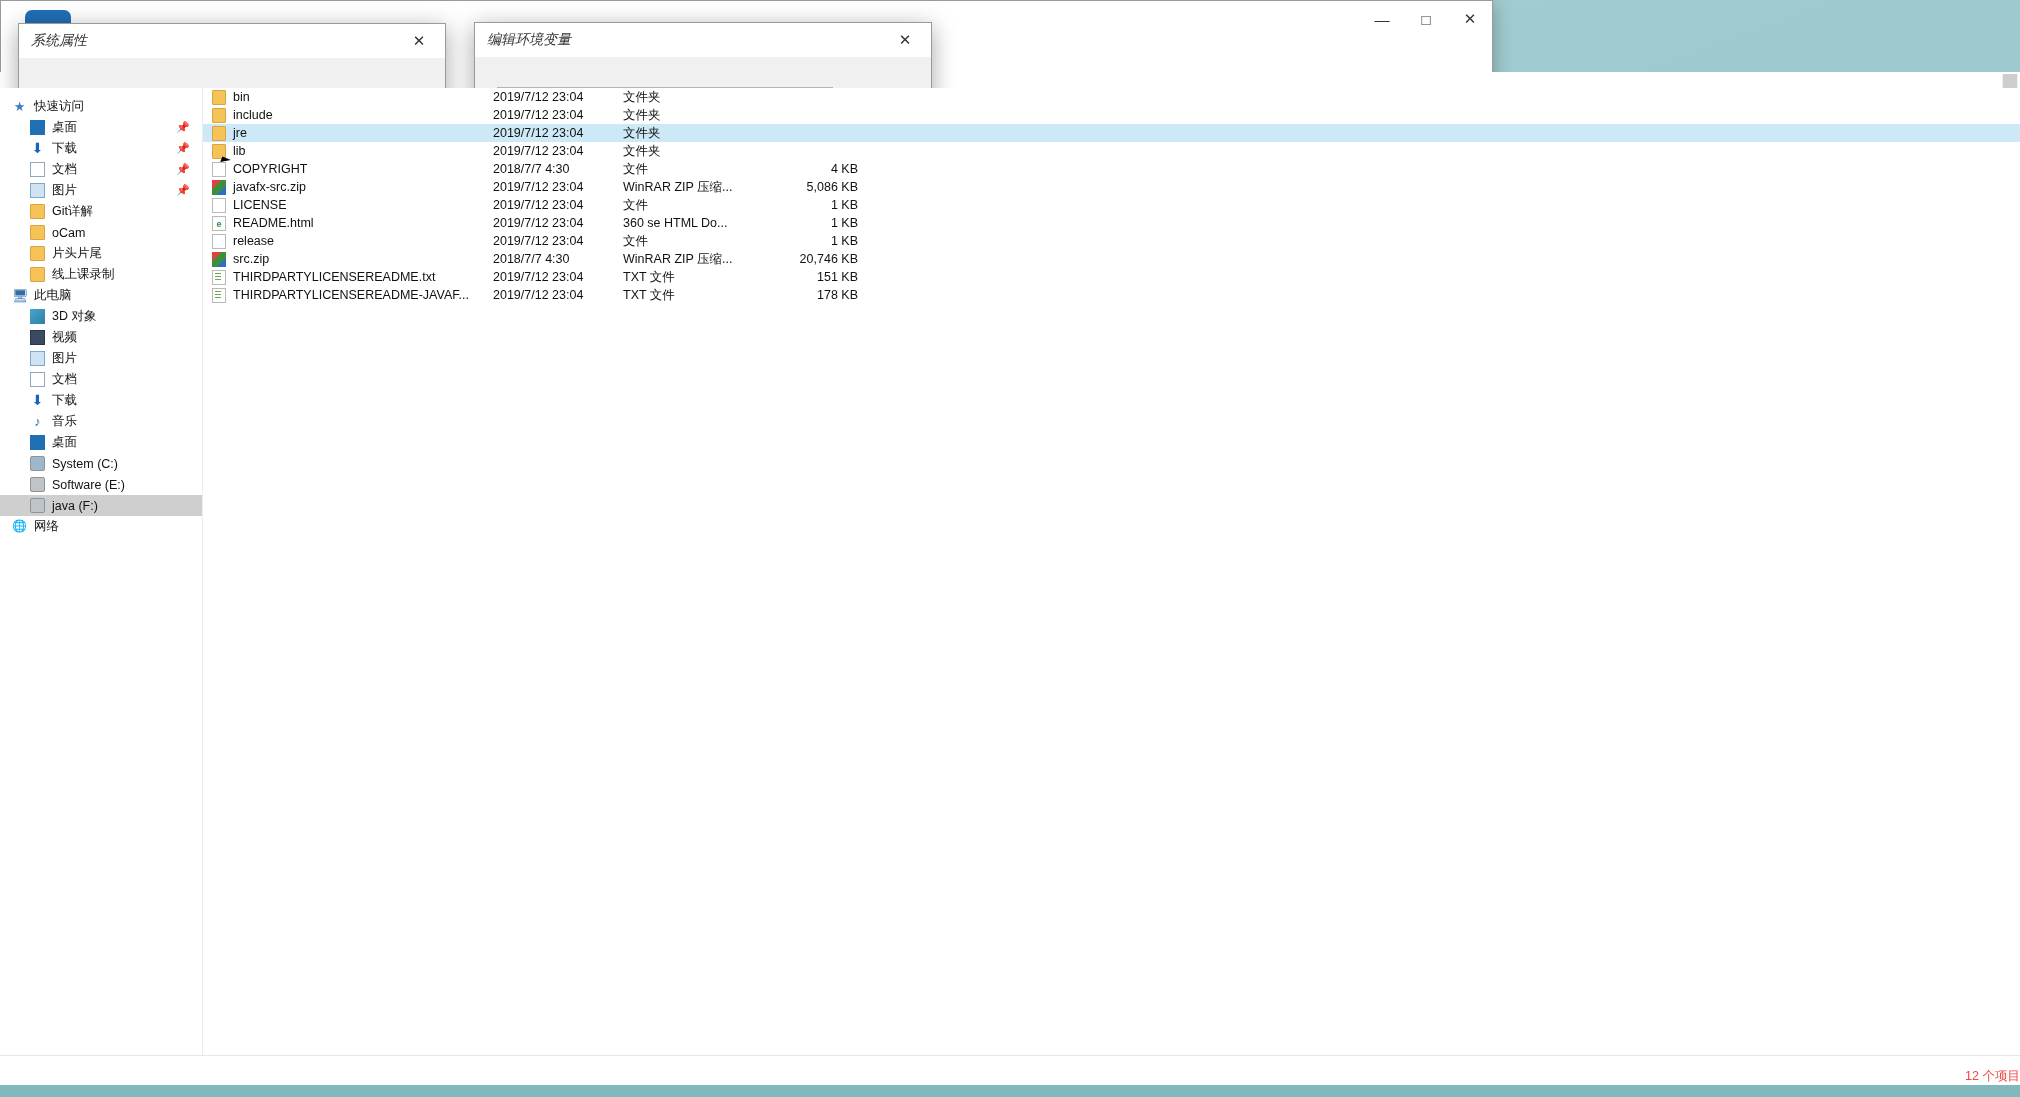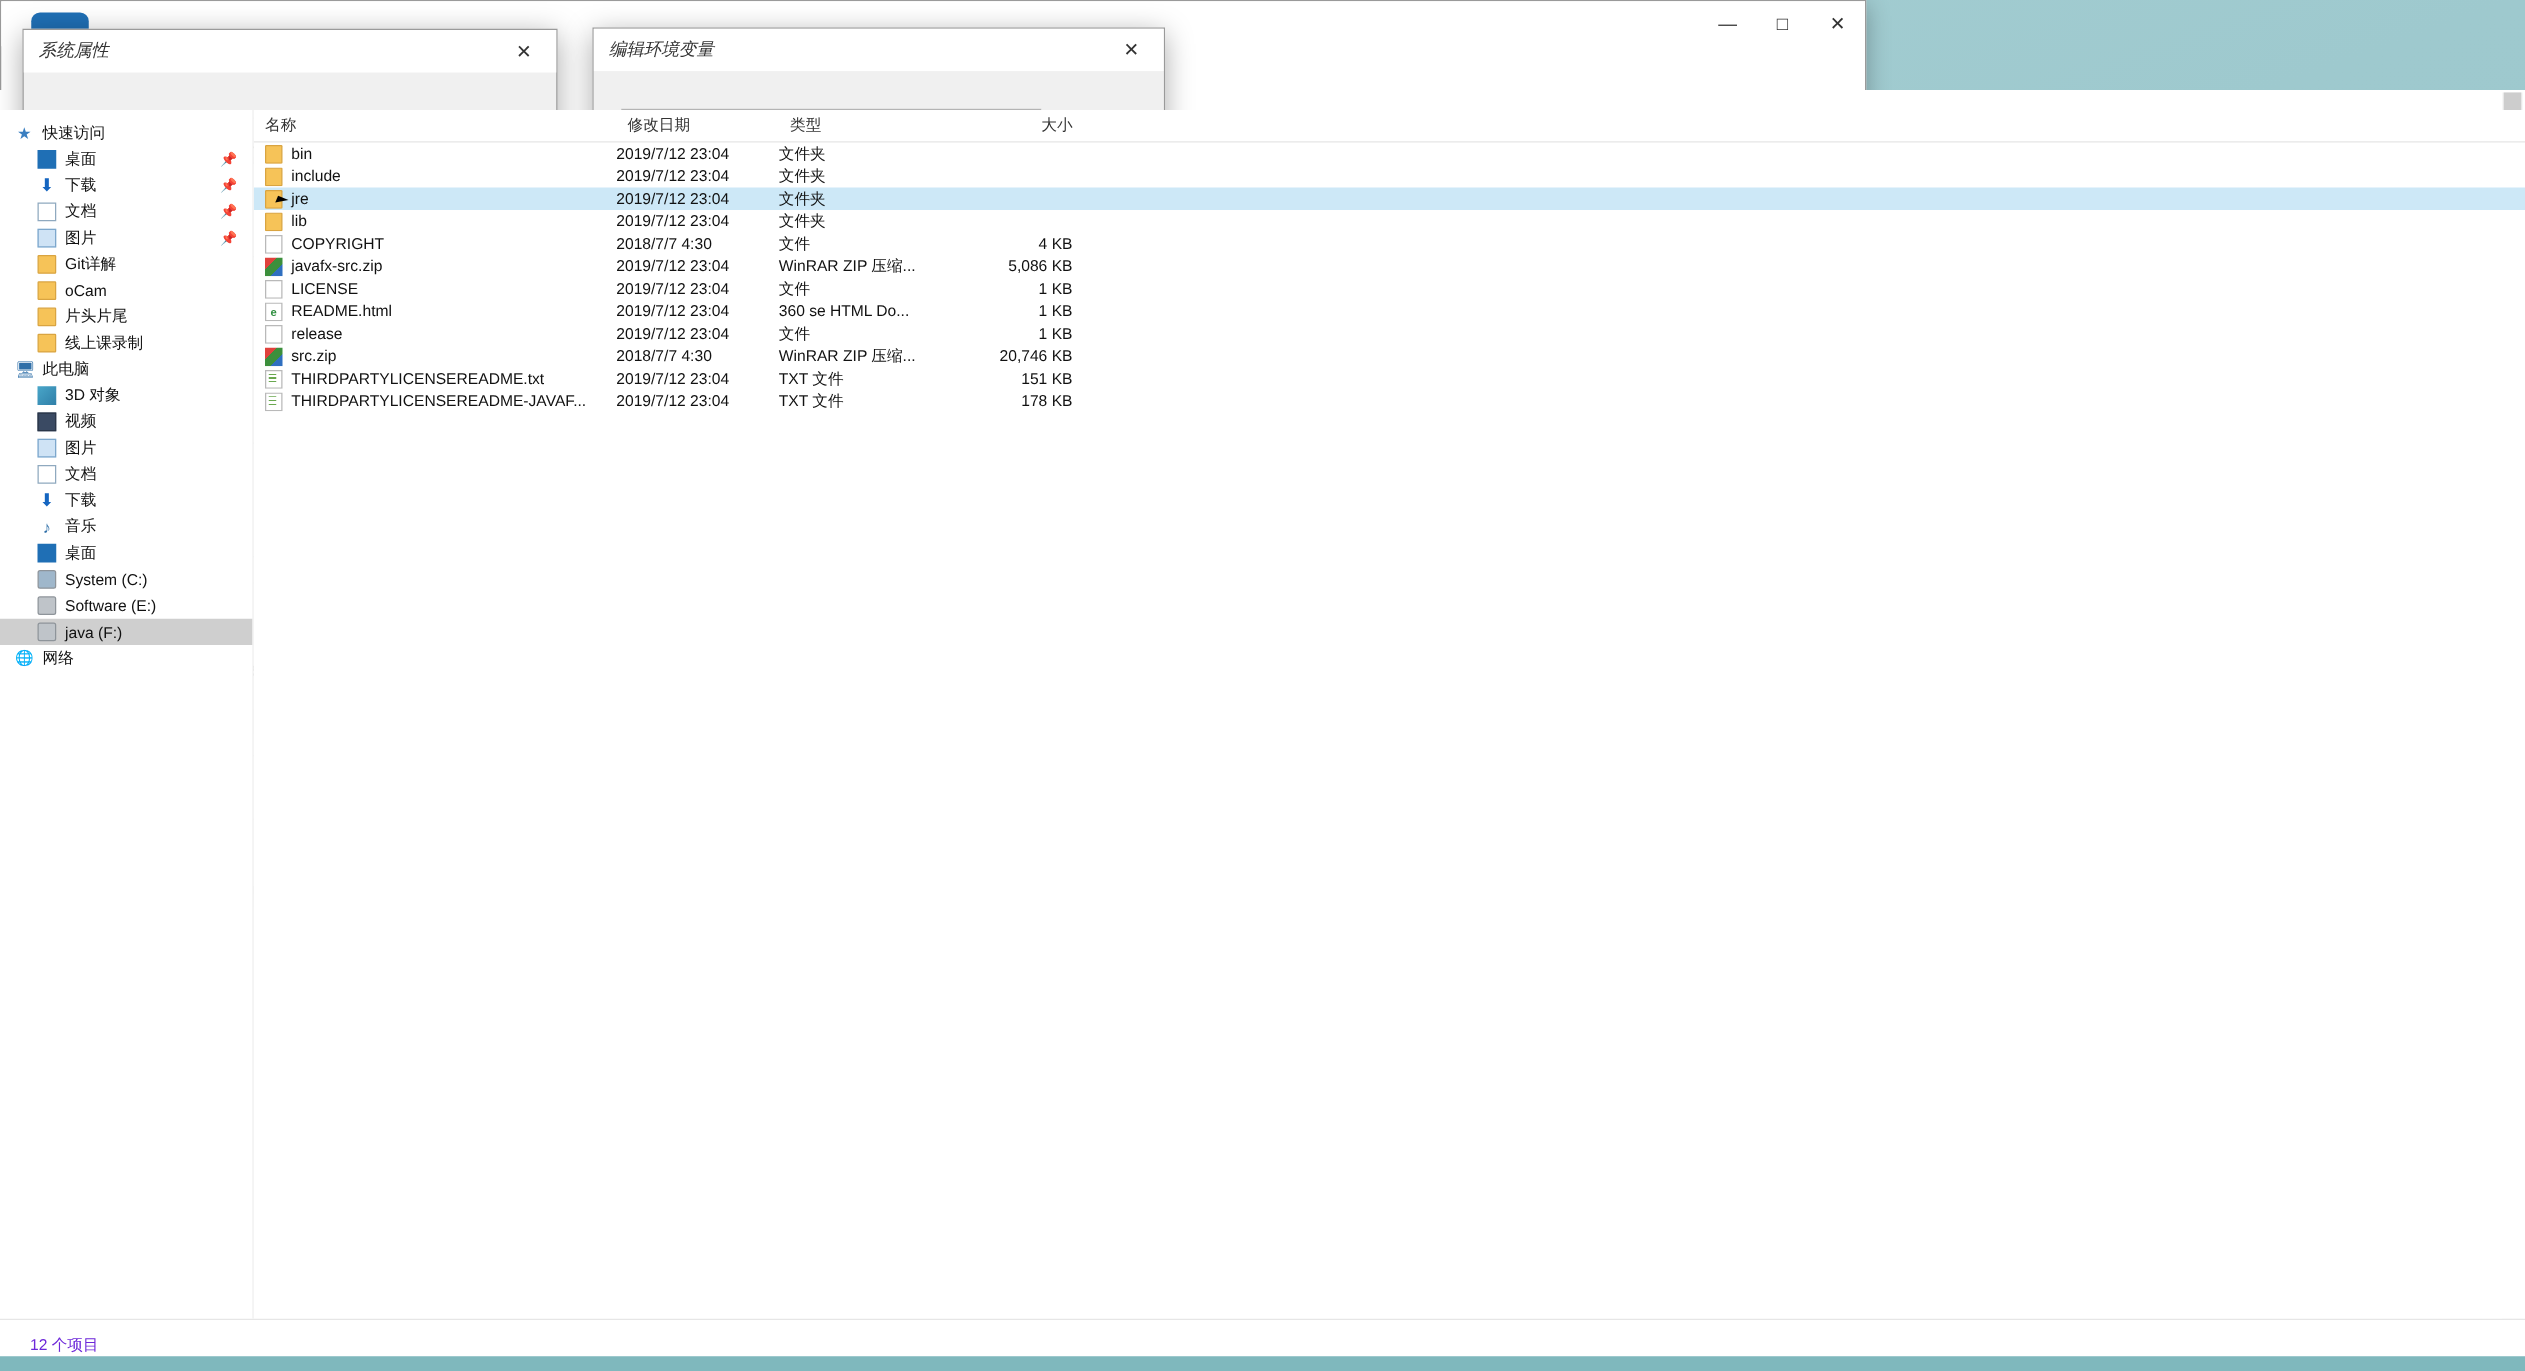--- a/index.html
+++ b/index.html
@@ -160,21 +160,21 @@
   .fileico.zip { background:linear-gradient(135deg,#e0413c 0%,#e0413c 33%,#3c8f3c 33%,#3c8f3c 66%,#2f6fc0 66%); }
   .fileico.html { background:#fff; border:1px solid #b9b9b9; color:#2f8f3f; font-size:9px;
                   text-align:center; line-height:14px; font-weight:bold; }
   .fileico.txt { background:#fff; border:1px solid #b9b9b9; position:relative; }
   .fileico.txt:after { content:""; position:absolute; left:2px; top:2px; right:4px; bottom:3px;
                        background:repeating-linear-gradient(#6aa84f 0 1px,transparent 1px 3px); }
   .tooltip { position:absolute; background:#fff; border:1px solid #9a9a9a; font-size:12px;
              color:#111; padding:4px 8px 5px; line-height:15.5px; box-shadow:1px 1px 3px rgba(0,0,0,.18); }
   .fx-status { position:absolute; left:0; right:0; bottom:0; height:42px; background:#fff;
                border-top:1px solid #e6e6e6; display:flex; align-items:center;
-               padding-left:24px; font-size:12.5px; color:#6d28d9; }
+               padding-left:24px; font-size:12.5px; color:#ef4444;justify-content:flex-end; }
   .cursor { position:absolute; width:0; height:0; border-left:9px solid #000;
             border-bottom:6px solid transparent; border-top:0px solid transparent;
             transform:rotate(22deg); }
   .taskbar-strip { position:absolute; left:0; right:0; bottom:0; height:12px; background:#7fb8bd; }
 </style>
 </head>
 <body>
 
 <div id="desktop">
 
@@ -505,26 +505,20 @@
           <div class="side-item l2 selgray">
             <span class="ic drive"></span>
             <span>java (F:)</span>
           </div>
           <div class="side-item">
             <span class="ic net">🌐</span>
             <span>网络</span>
           </div>
         </div>
       <div class="fx-listarea">
-        <div class="fx-colhdr">
-          <div class="cN">名称</div>
-          <div class="cD">修改日期</div>
-          <div class="cT">类型</div>
-          <div class="cS">大小</div>
-        </div>
         <div id="fxRows">
             <div class="frow">
               <div class="cN">
                 <span class="fileico folder"></span>
                 <span>bin</span>
               </div>
               <div class="cD">2019/7/12 23:04</div>
               <div class="cT">文件夹</div>
               <div class="cS"></div>
             </div>

